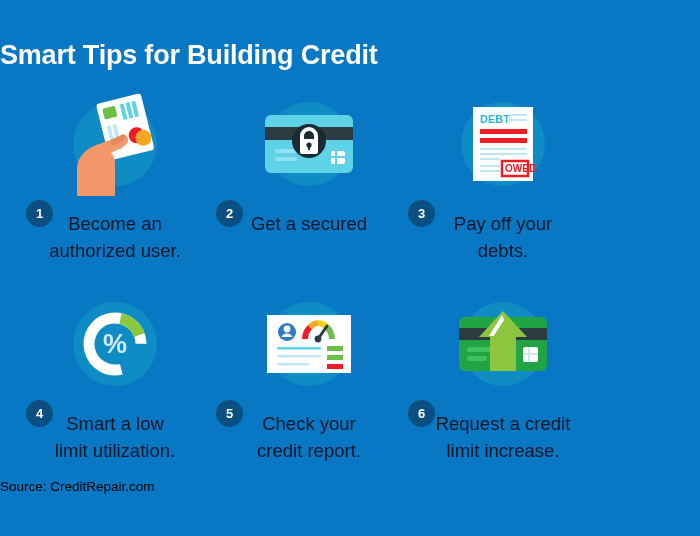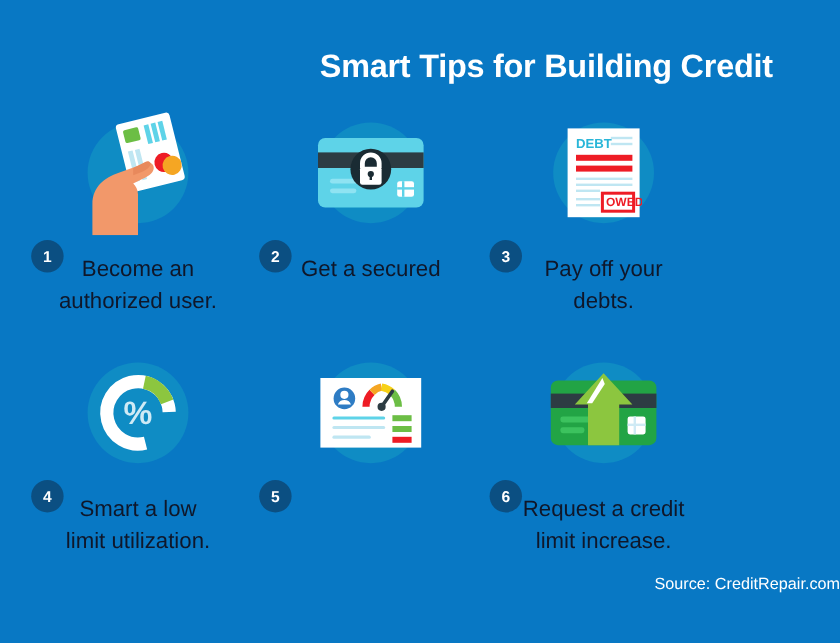--- a/index.html
+++ b/index.html
@@ -7,21 +7,21 @@
   body {
     background:#0878c4;
     font-family:"Liberation Sans", sans-serif;
     overflow:hidden;
     position:relative;
   }
   .page { position:relative; width:700px; height:536px; }
 
   .title {
     position:absolute; top:40px; left:0; width:644px;
-    text-align:right;
+    text-align:left;
     color:#ffffff;
     font-size:27px;
     font-weight:bold;
     letter-spacing:-0.2px;
   }
 
   .grid { position:absolute; top:88px; left:0; width:700px; }
   .row { display:flex; width:700px; }
   .cell { width:194px; position:relative; }
   .cell.c1 { margin-left:18px; }
@@ -63,22 +63,22 @@
     text-align:center;
     padding:0 6px;
     margin-top:6px;
   }
 
   .row2 { margin-top:24px; }
 
   .source {
     position:absolute;
     bottom:42px; left:0; width:700px;
-    text-align:right;
-    color:#ffffff;
+    text-align:left;
+    color:#000000;
     font-size:13.5px;
   }
 
   svg { display:block; }
 </style>
 </head>
 <body>
 
 <div class="page">
 
@@ -221,20 +221,24 @@
               <rect x="12" y="42" width="44" height="2.6" rx="1.3" fill="#bfe6f2"></rect>
               <rect x="12" y="50" width="32" height="2.6" rx="1.3" fill="#bfe6f2"></rect>
               <rect x="62" y="33" width="16" height="5" fill="#6cbe45"></rect>
               <rect x="62" y="42" width="16" height="5" fill="#6cbe45"></rect>
               <rect x="62" y="51" width="16" height="5" fill="#ee1c25"></rect>
             </svg>
           </div>
         </div>
         <div class="label-block">
           <div class="badge">5</div>
+          <div class="caption">
+            <span>Check your</span><br>
+            <span>credit report.</span>
+          </div>
         </div>
       </div>
 
       <div class="cell c3">
         <div class="iconwrap">
           <div class="circle-bg"></div>
           <div class="icon">
             <svg width="92" height="70" viewBox="0 0 92 70">
               <rect x="2" y="8" width="88" height="54" rx="6" fill="#22a445"></rect>
               <rect x="2" y="19" width="88" height="12" fill="#2d3c43"></rect>

